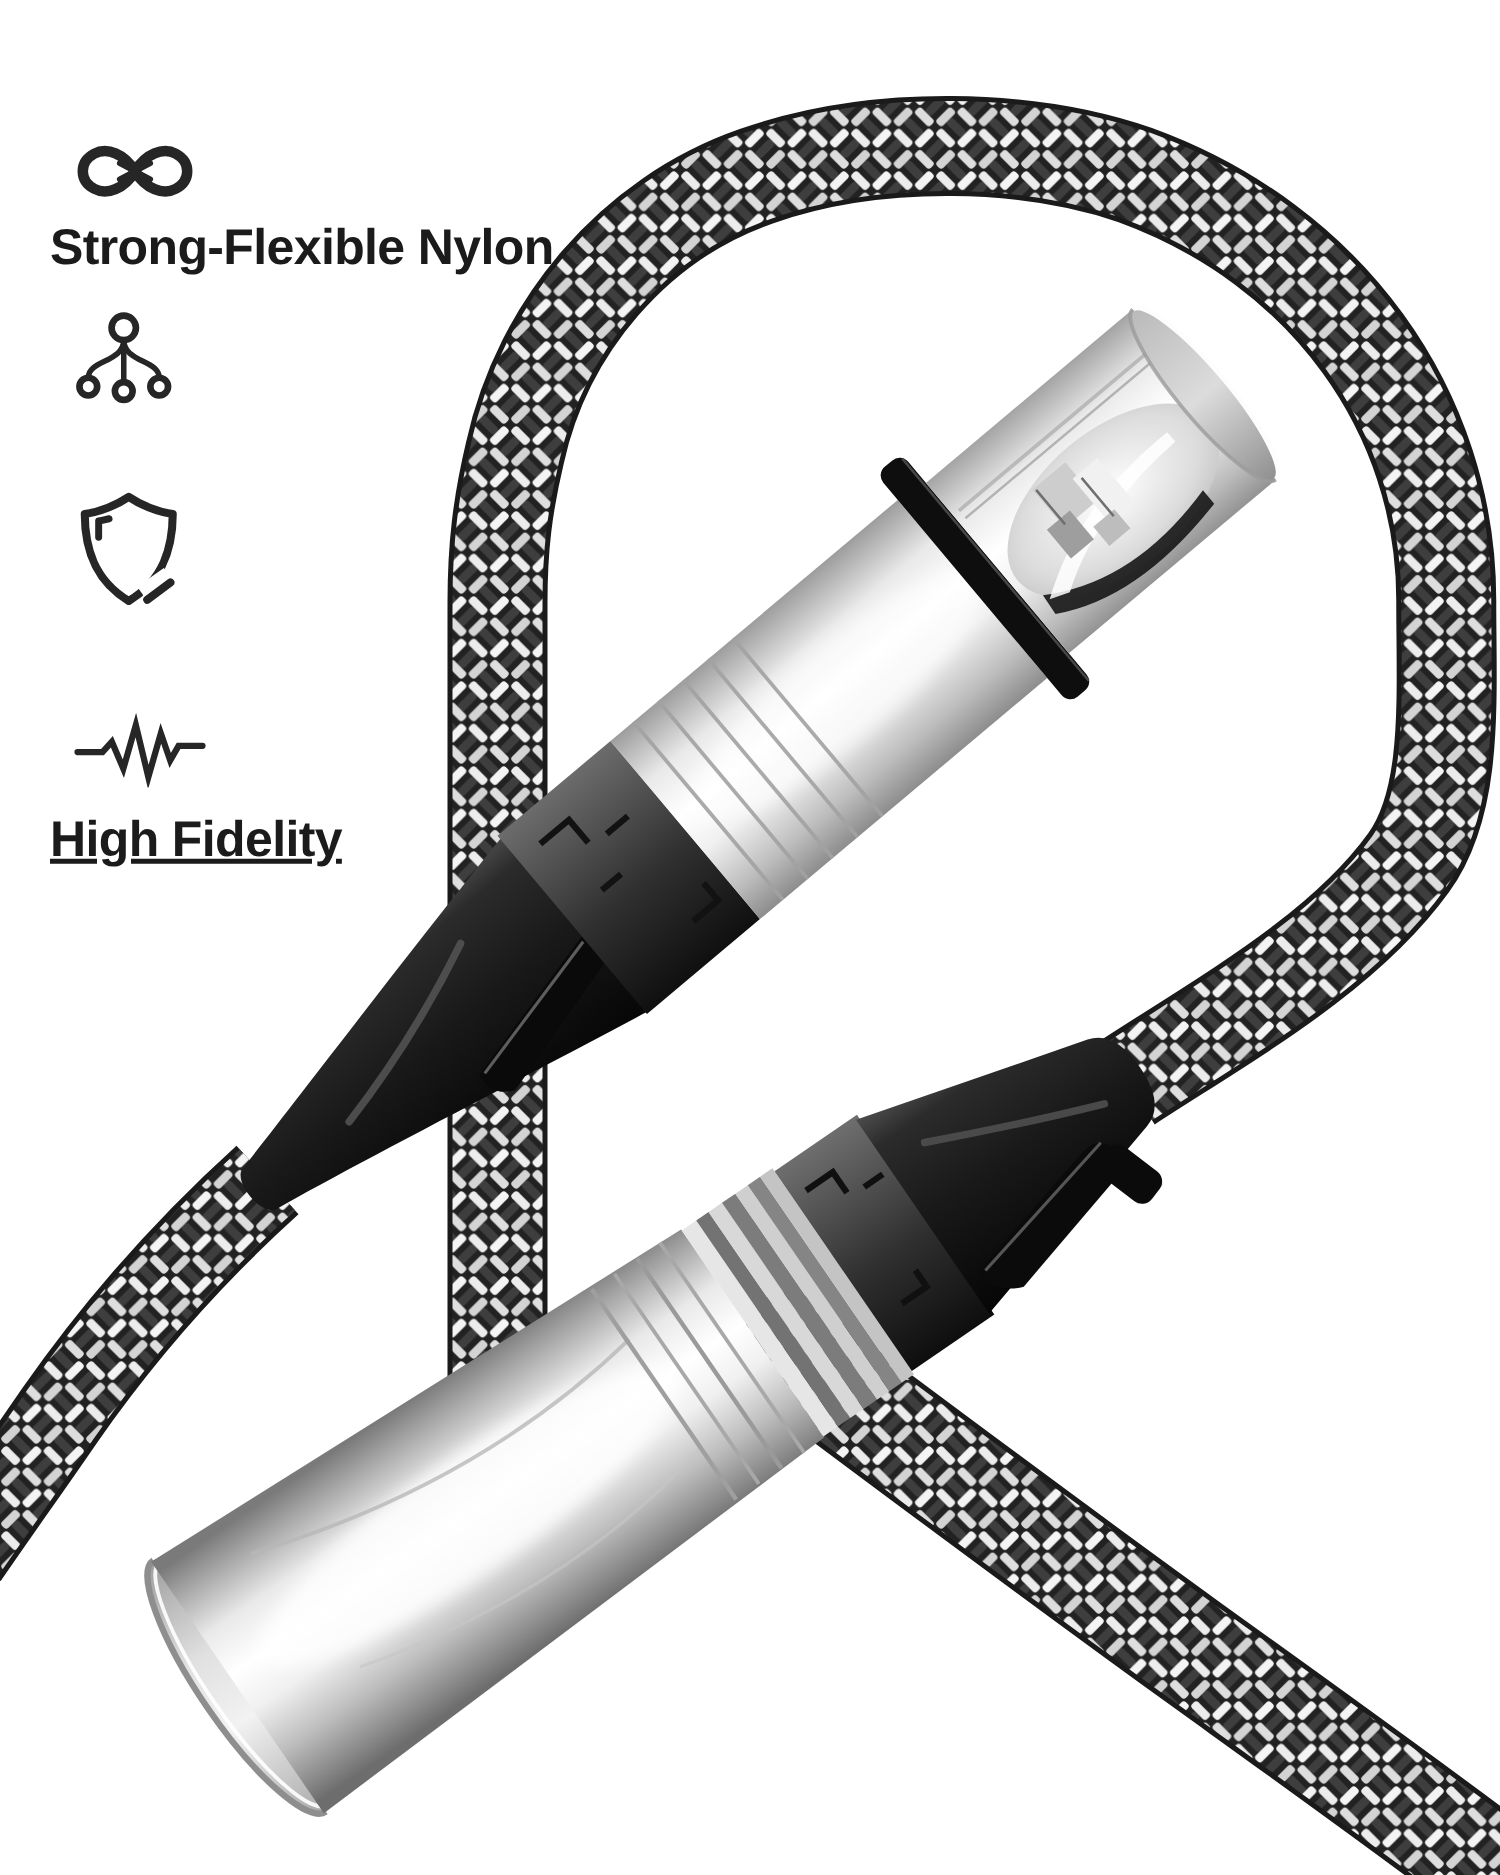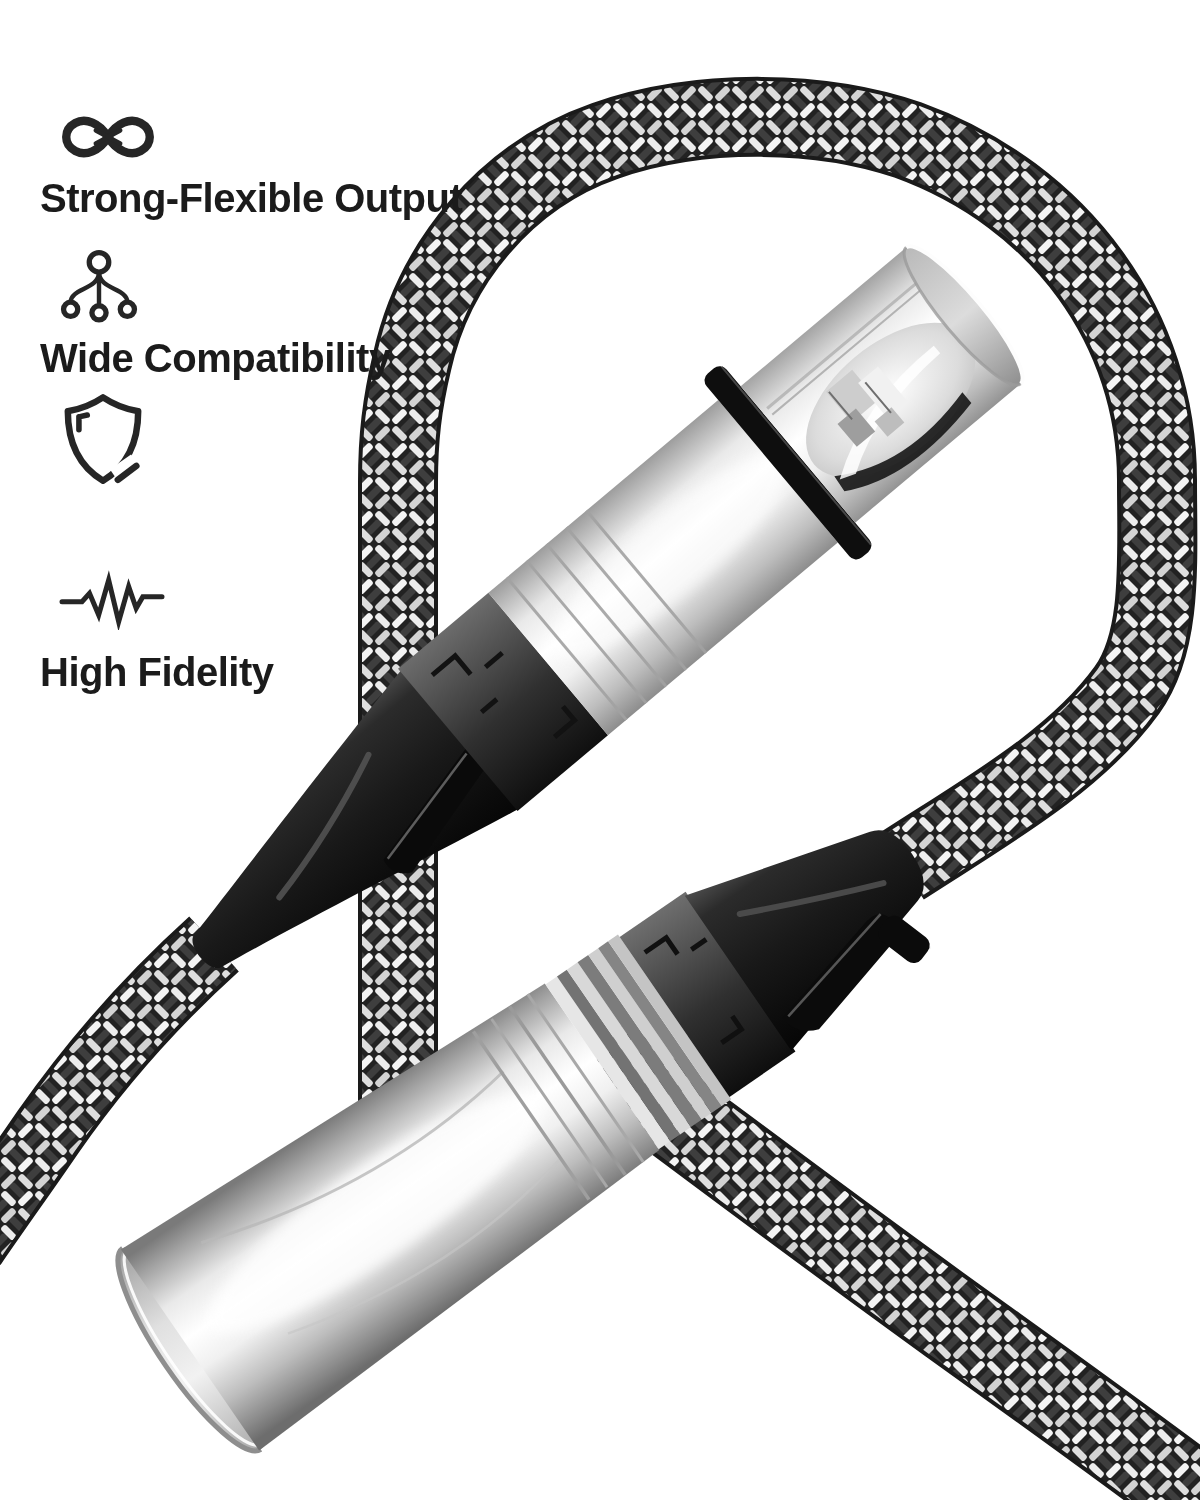--- a/index.html
+++ b/index.html
@@ -20,21 +20,21 @@
     white-space:nowrap;
     line-height:1.1;
   }
   .f1-icon{position:absolute;left:52px;top:106px;}
   .f1-label{position:absolute;left:40px;top:176px;}
   .f2-icon{position:absolute;left:60px;top:248px;}
   .f2-label{position:absolute;left:40px;top:336px;}
   .f3-icon{position:absolute;left:56px;top:390px;}
   .f3-label{position:absolute;left:40px;top:484px;}
   .f4-icon{position:absolute;left:50px;top:570px;}
-  .f4-label{position:absolute;left:40px;top:650px;}
+  .f4-label{position:absolute;left:40px;top:650px;text-decoration:underline;}
 </style>
 </head>
 <body>
 
 <div class="canvas">
 
   <svg class="photo-svg" viewBox="0 0 1200 1500" aria-hidden="true">
     <defs>
 
       <pattern id="braid" width="34" height="34" patternUnits="userSpaceOnUse">
@@ -208,34 +208,33 @@
     </g>
   </svg>
 
   <div class="features">
 
     <svg class="f1-icon" width="112" height="62" viewBox="0 0 120 66">
       <path d="M60,33 C51,18 36,12 25,18 C12,25 12,41 25,48 C36,54 51,48 60,33 C69,18 84,12 95,18 C108,25 108,41 95,48 C84,54 69,48 60,33 Z" fill="none" stroke="#262626" stroke-width="9" stroke-linejoin="round"></path>
       <path d="M47,26 L60,33 L47,40" fill="none" stroke="#262626" stroke-width="5" stroke-linecap="round" stroke-linejoin="round"></path>
       <path d="M73,26 L60,33 L73,40" fill="none" stroke="#262626" stroke-width="5" stroke-linecap="round" stroke-linejoin="round"></path>
     </svg>
-    <div class="feature-label f1-label">Strong-Flexible Output</div>
+    <div class="feature-label f1-label">Strong-Flexible Nylon</div>
 
     <svg class="f2-icon" width="78" height="80" viewBox="0 0 88 88">
       <g fill="none" stroke="#262626" stroke-width="6">
         <circle cx="44" cy="15" r="11"></circle>
         <circle cx="12" cy="68" r="8"></circle>
         <circle cx="44" cy="72" r="8"></circle>
         <circle cx="76" cy="68" r="8"></circle>
         <path d="M44,26 V64" stroke-width="5"></path>
         <path d="M44,26 C44,46 12,44 12,60" stroke-width="5"></path>
         <path d="M44,26 C44,46 76,44 76,60" stroke-width="5"></path>
       </g>
     </svg>
-    <div class="feature-label f2-label">Wide Compatibility</div>
 
     <svg class="f3-icon" width="94" height="100" viewBox="0 0 100 108">
       <path d="M50,8 C38,16 24,21 12,23 C12,52 20,80 50,98 C80,80 88,52 88,23 C76,21 62,16 50,8 Z" fill="none" stroke="#262626" stroke-width="7" stroke-linejoin="round"></path>
       <rect x="60" y="76" width="28" height="18" fill="#ffffff" transform="rotate(-35 74 85)"></rect>
       <path d="M66,97 L86,82" fill="none" stroke="#262626" stroke-width="7" stroke-linecap="round"></path>
       <path d="M24,29 L24,43 M24,29 L33,27" fill="none" stroke="#262626" stroke-width="6" stroke-linecap="round"></path>
     </svg>
 
     <svg class="f4-icon" width="124" height="60" viewBox="0 0 132 72">
       <path d="M6,38 H30 L39,28 L50,54 L62,12 L74,62 L86,20 L95,46 L103,32 H126" fill="none" stroke="#262626" stroke-width="6" stroke-linecap="round"></path>

